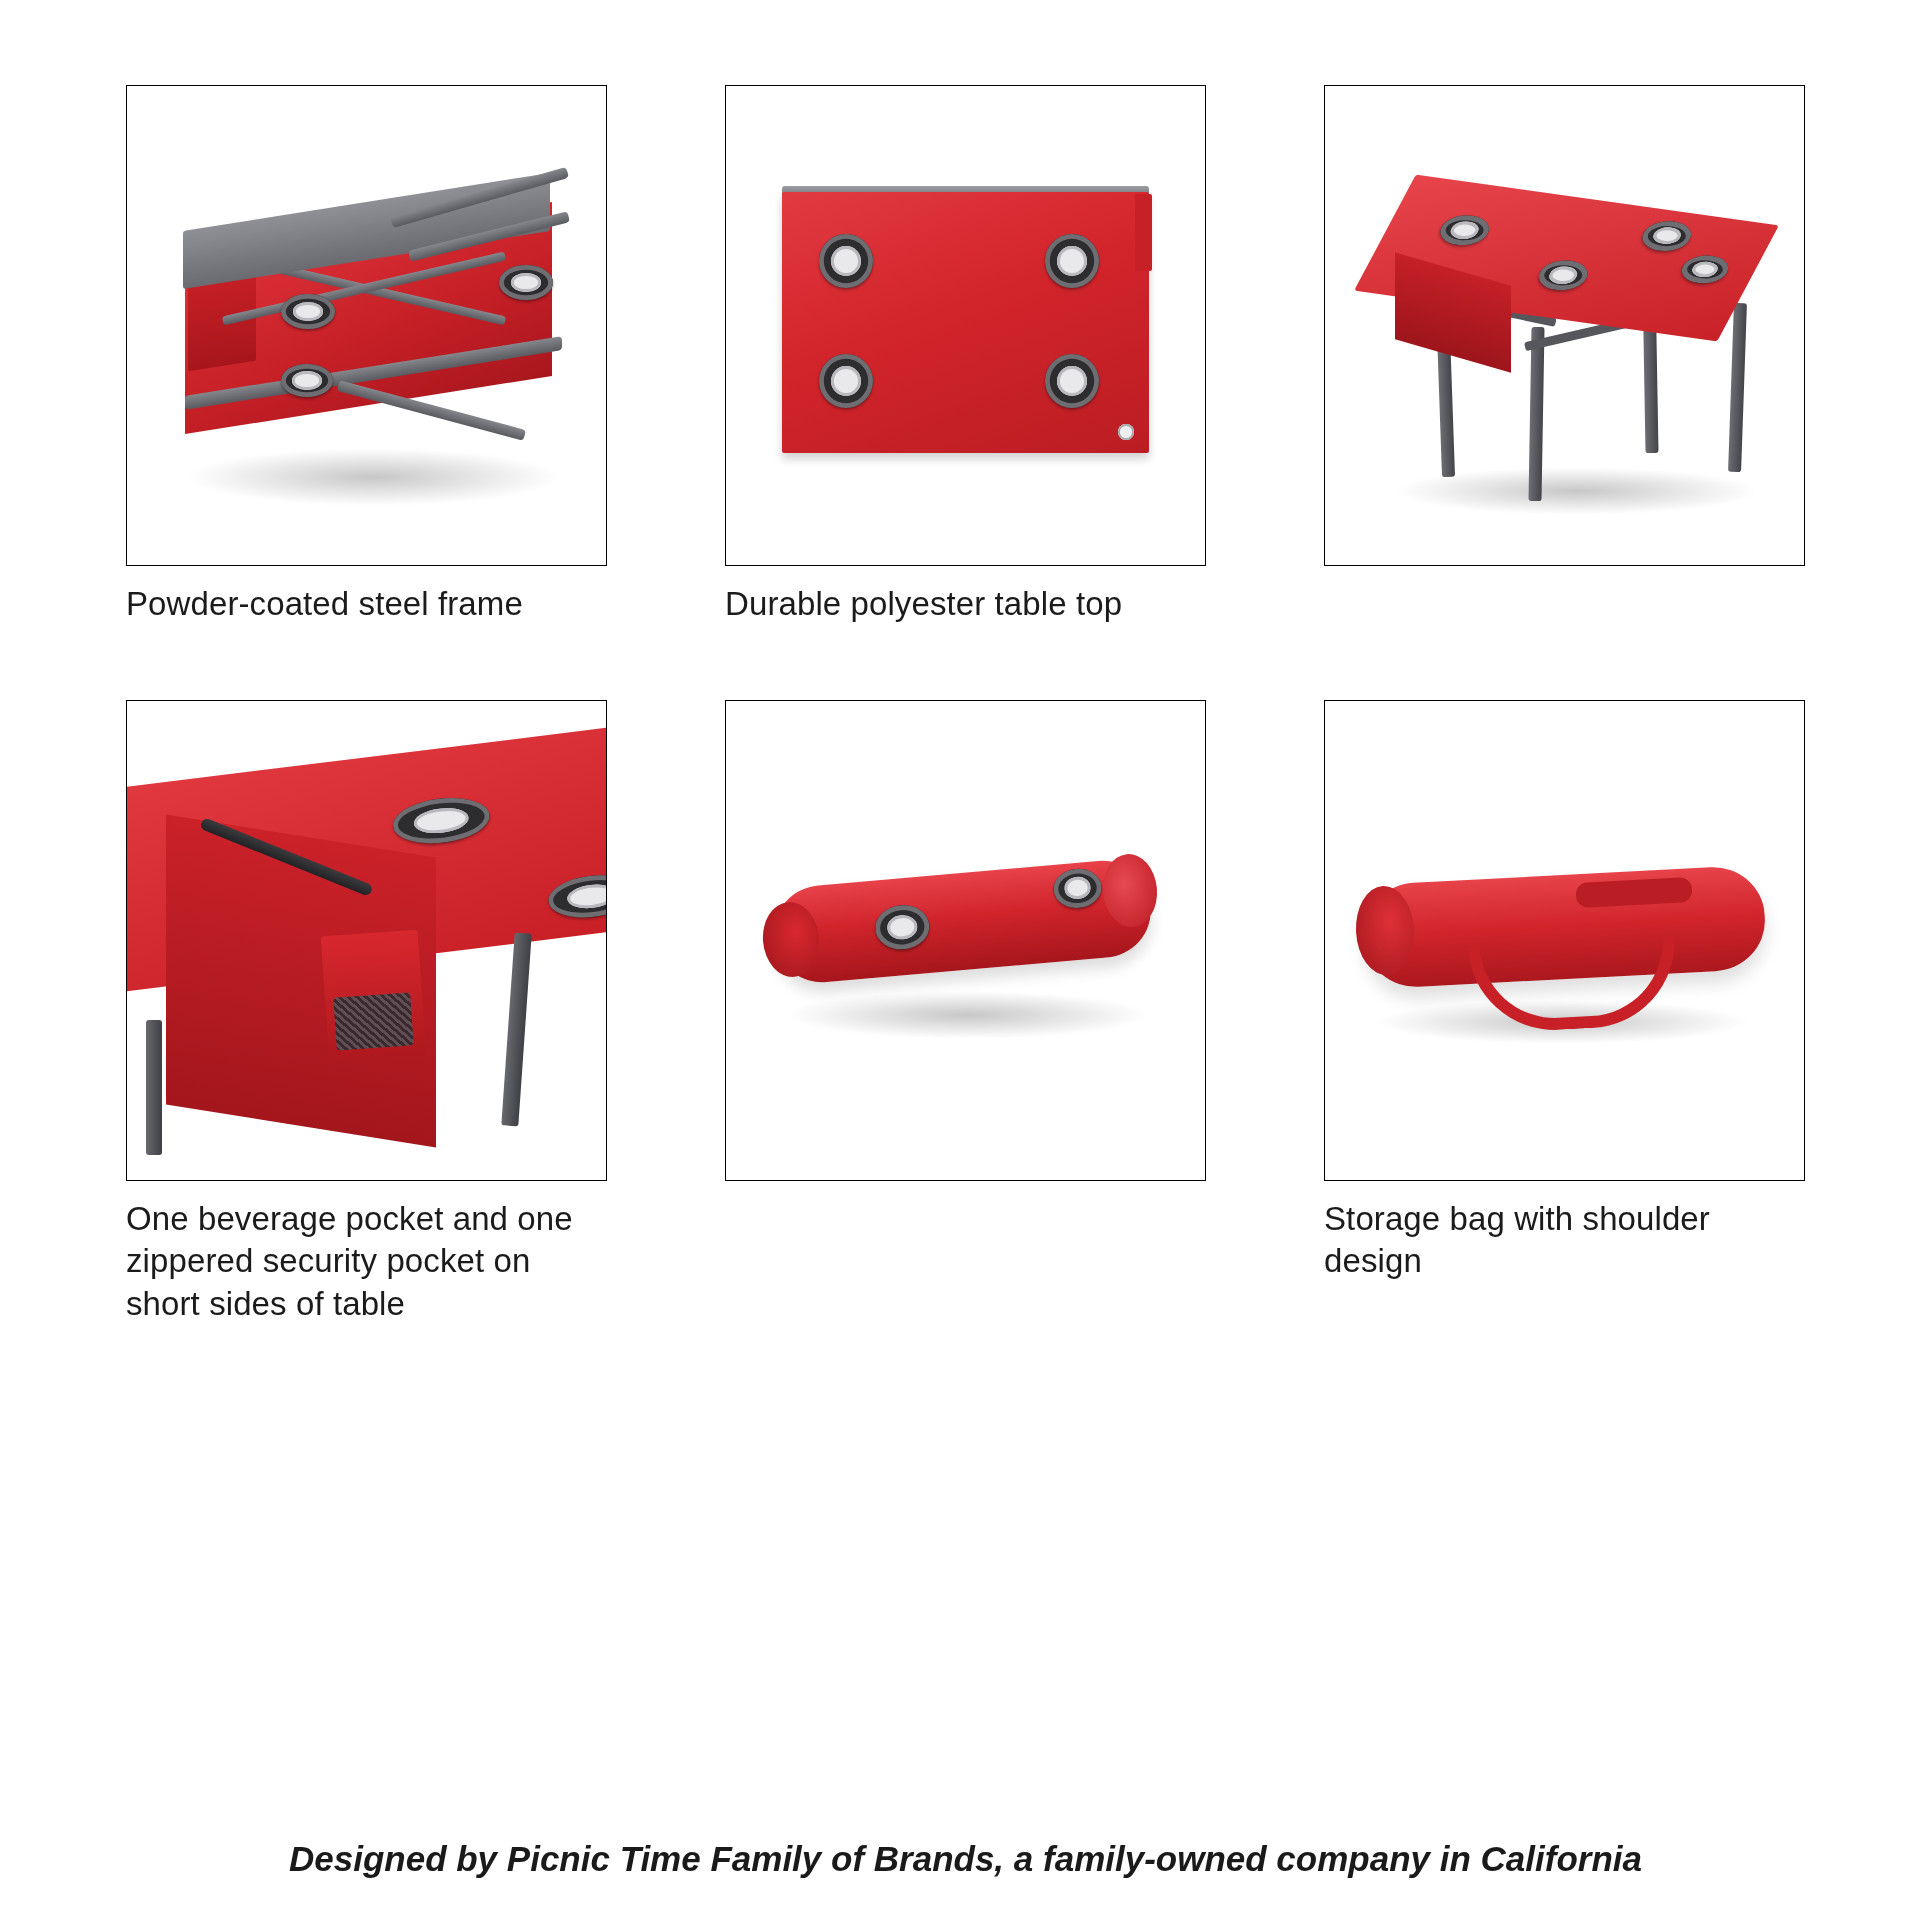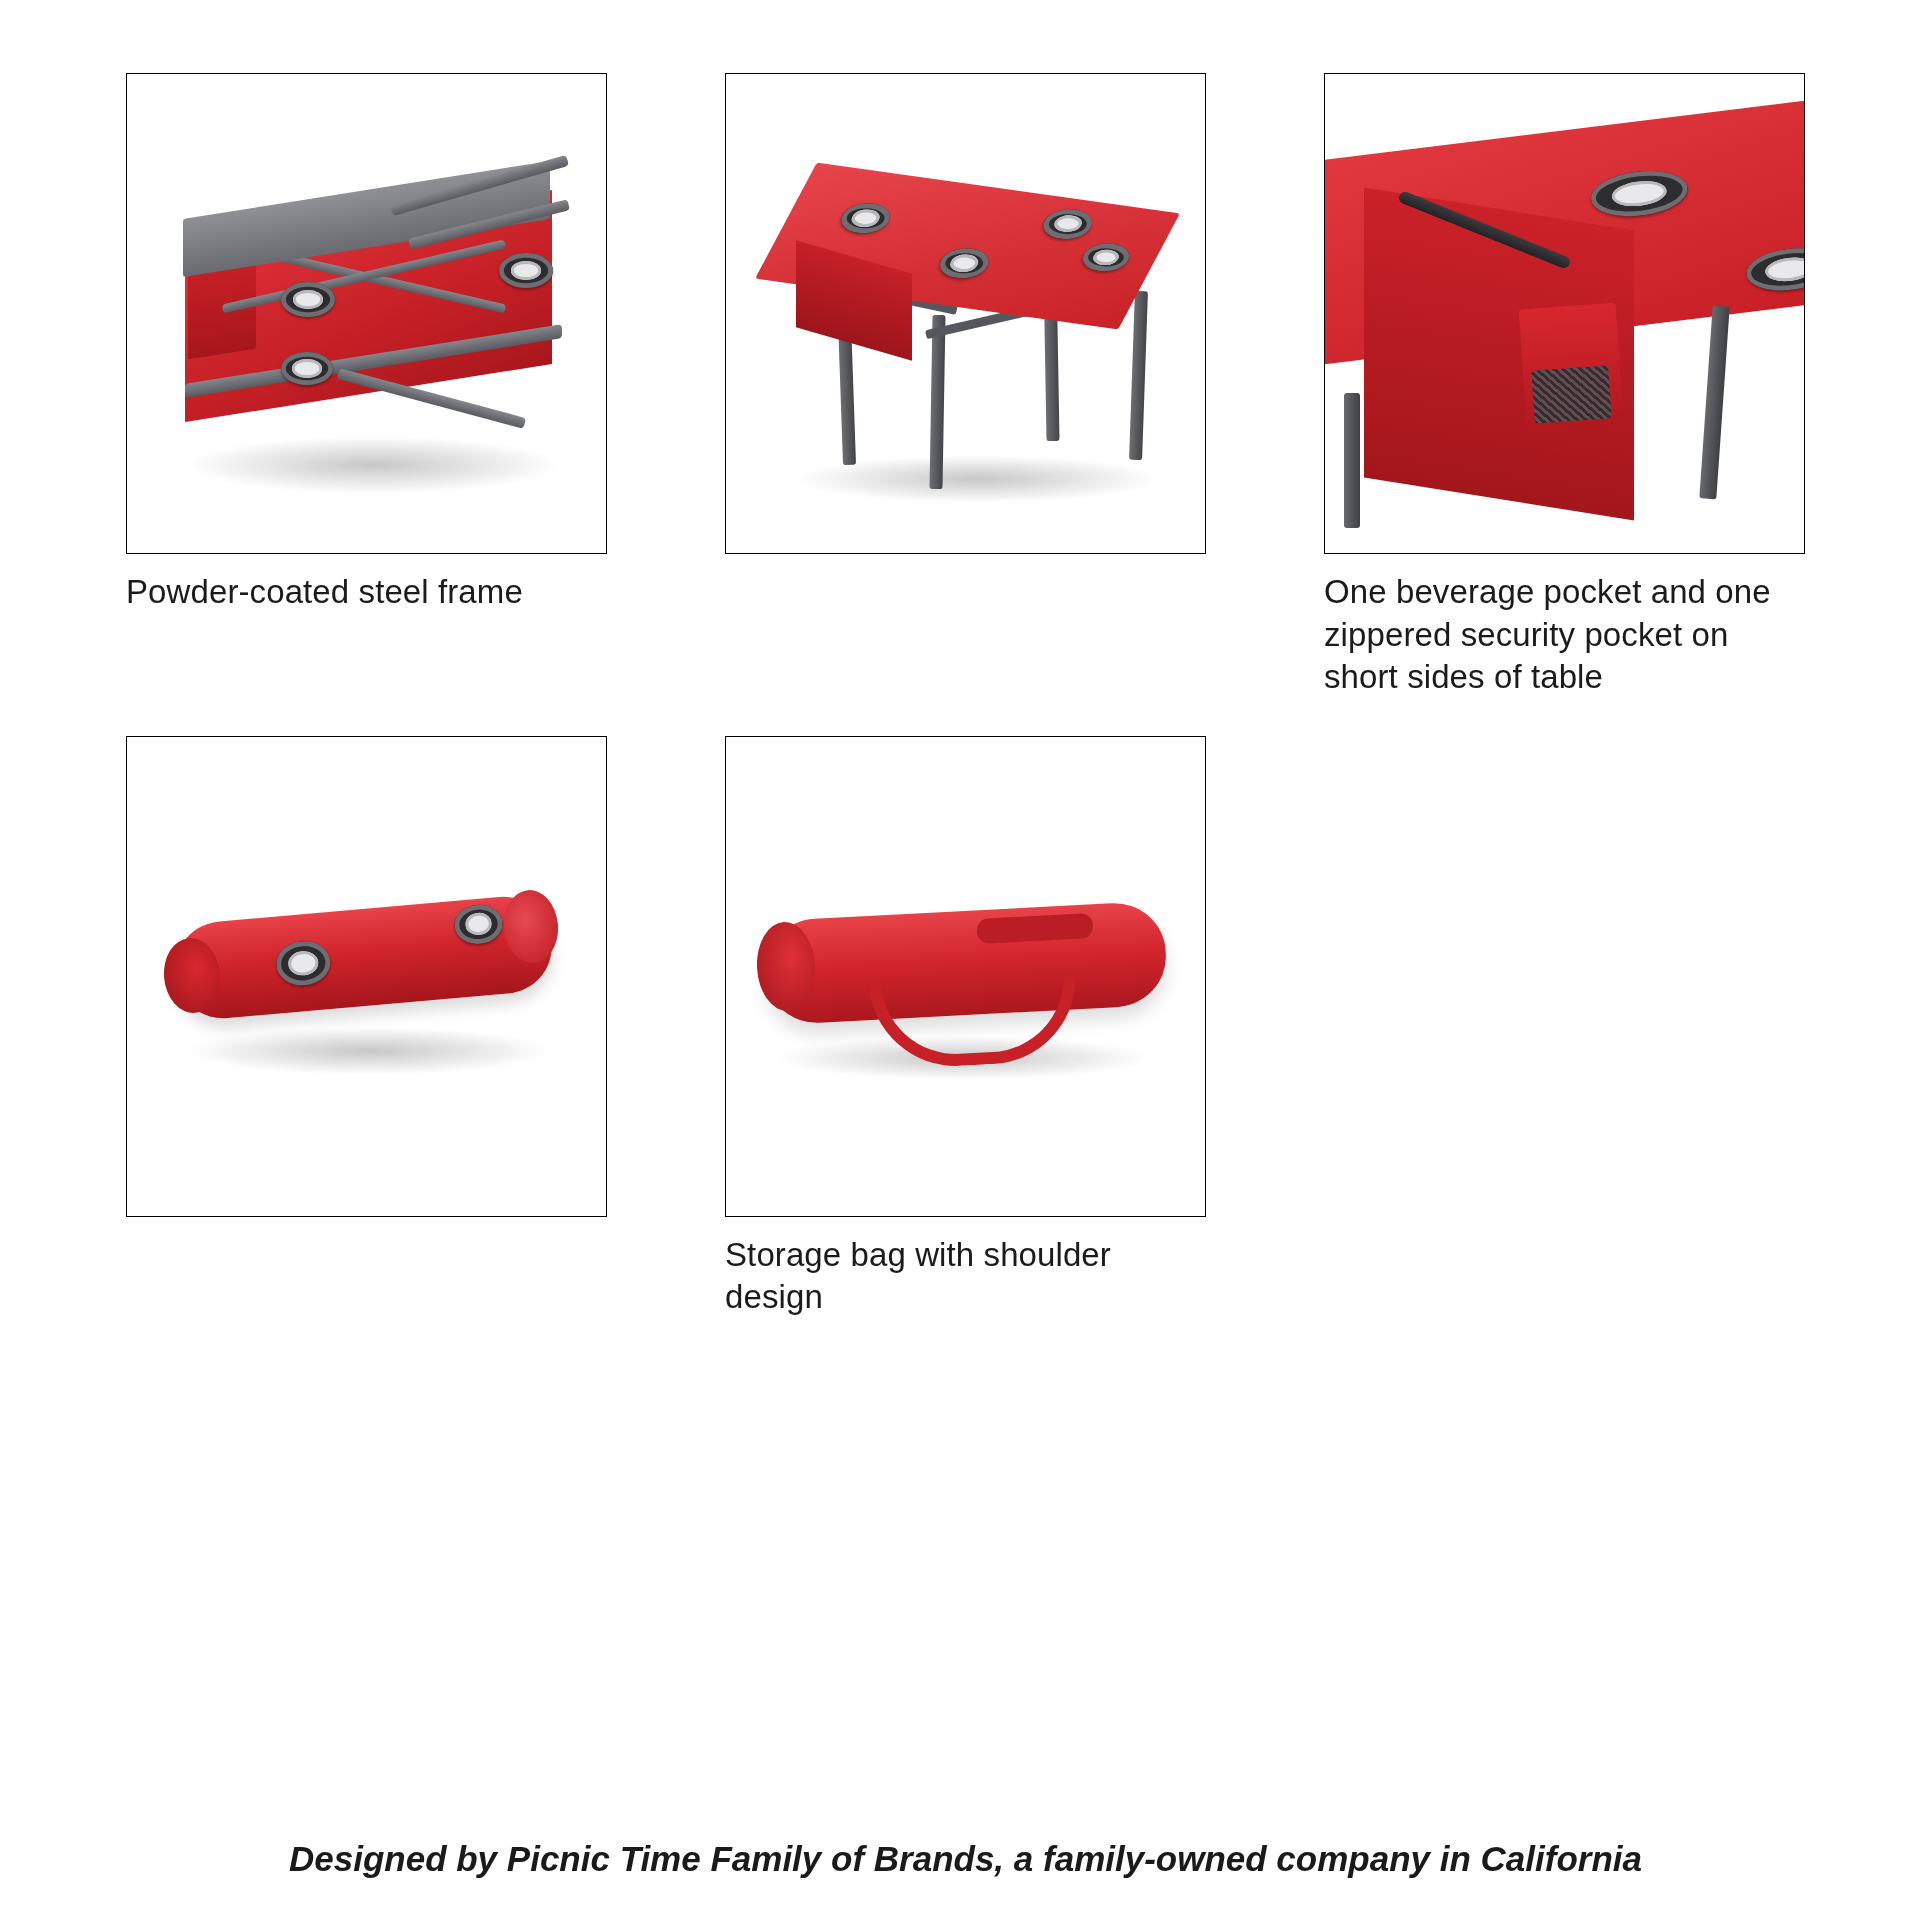--- a/index.html
+++ b/index.html
@@ -19,21 +19,21 @@
   .sheet {
     position: absolute;
     left: 0; top: 0;
     width: 1931px;
     height: 1931px;
   }
 
   .grid {
     position: absolute;
     left: 126px;
-    top: 73px;
+    top: 85px;
     width: 1680px;
     display: grid;
     grid-template-columns: 483px 483px 483px;
     column-gap: 116px;
     row-gap: 19.3px;
   }
 
   .cell {
     width: 483px;
   }
@@ -303,20 +303,36 @@
           <div class="bar p1-leg2"></div>
           <div class="bar p1-leg3"></div>
           <div class="holder" style="left:154px;top:208px;width:54px;height:35px;"></div>
           <div class="holder" style="left:372px;top:179px;width:54px;height:35px;"></div>
           <div class="holder" style="left:154px;top:278px;width:52px;height:33px;"></div>
         </div>
       </div>
       <div class="caption">Powder-coated steel frame</div>
     </div>
 
+    <div class="cell row1">
+      <div class="thumb">
+        <div class="art">
+          <div class="p2-edge"></div>
+          <div class="p2-top">
+            <div class="holder" style="left:37px;top:42px;width:54px;height:54px;"></div>
+            <div class="holder" style="left:263px;top:42px;width:54px;height:54px;"></div>
+            <div class="holder" style="left:37px;top:162px;width:54px;height:54px;"></div>
+            <div class="holder" style="left:263px;top:162px;width:54px;height:54px;"></div>
+            <div class="p2-dot"></div>
+          </div>
+          <div class="p2-tab"></div>
+        </div>
+      </div>
+      <div class="caption">Durable polyester table top</div>
+    </div>
 
     <div class="cell row1">
       <div class="thumb">
         <div class="art">
           <div class="shadow-el" style="left:68px;top:381px;width:367px;height:48px;"></div>
           <div class="p3-leg" style="left:114px;top:217px;height:174px;transform:rotate(-2deg);"></div>
           <div class="p3-leg" style="left:205px;top:241px;height:174px;transform:rotate(1deg);"></div>
           <div class="p3-leg" style="left:319px;top:193px;height:174px;transform:rotate(-1deg);"></div>
           <div class="p3-leg" style="left:406px;top:217px;height:169px;transform:rotate(2deg);"></div>
           <div class="p3-brace" style="left:198px;top:239px;width:154px;height:8.7px;transform:rotate(-13deg);"></div>

